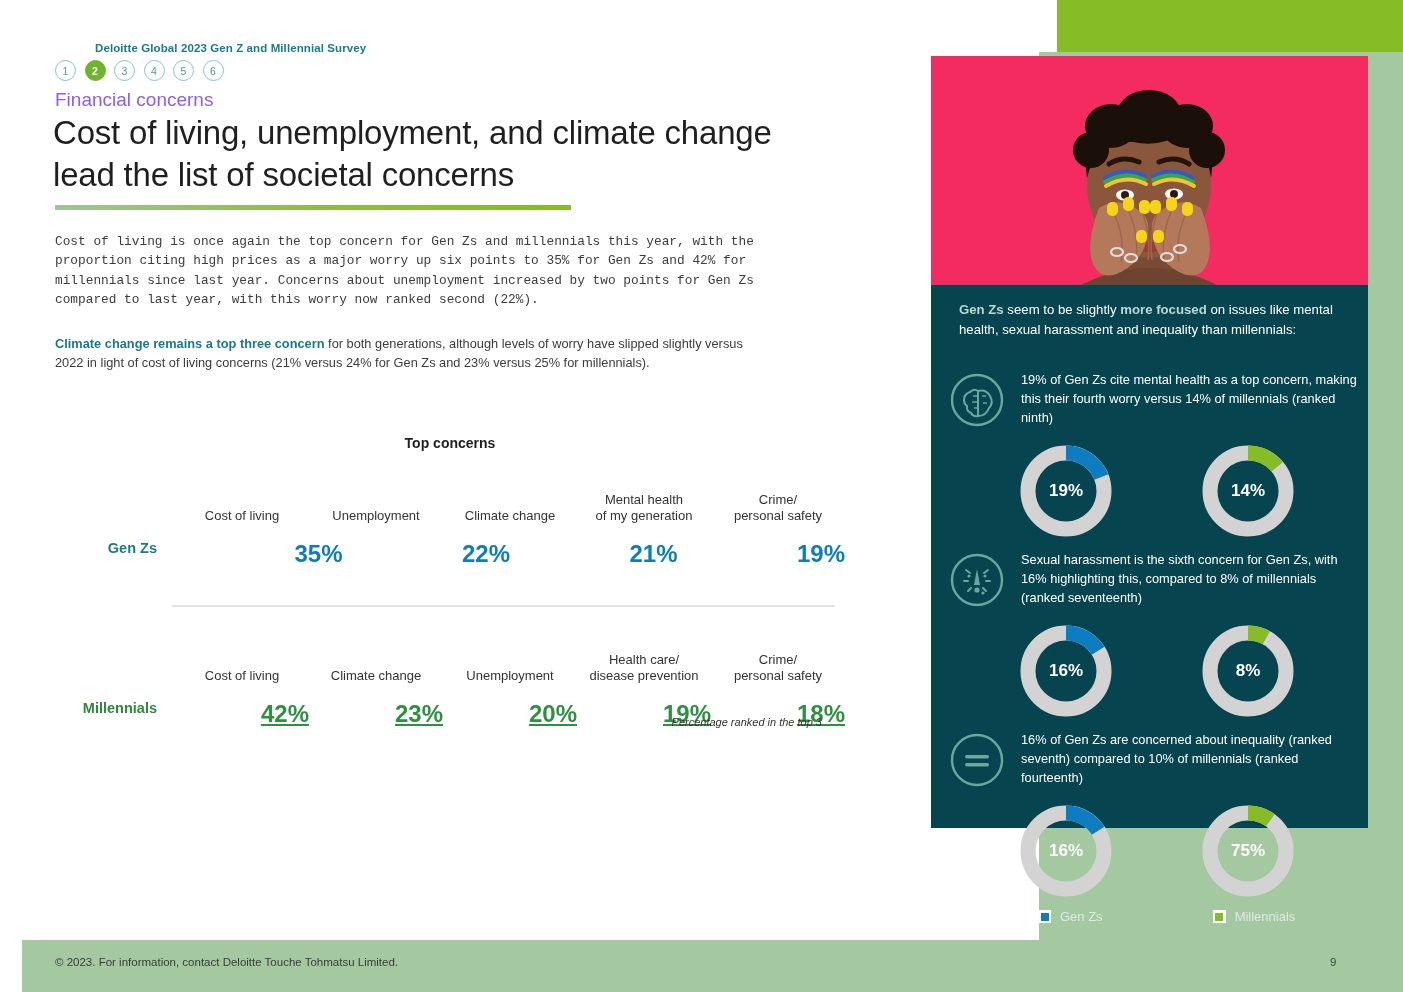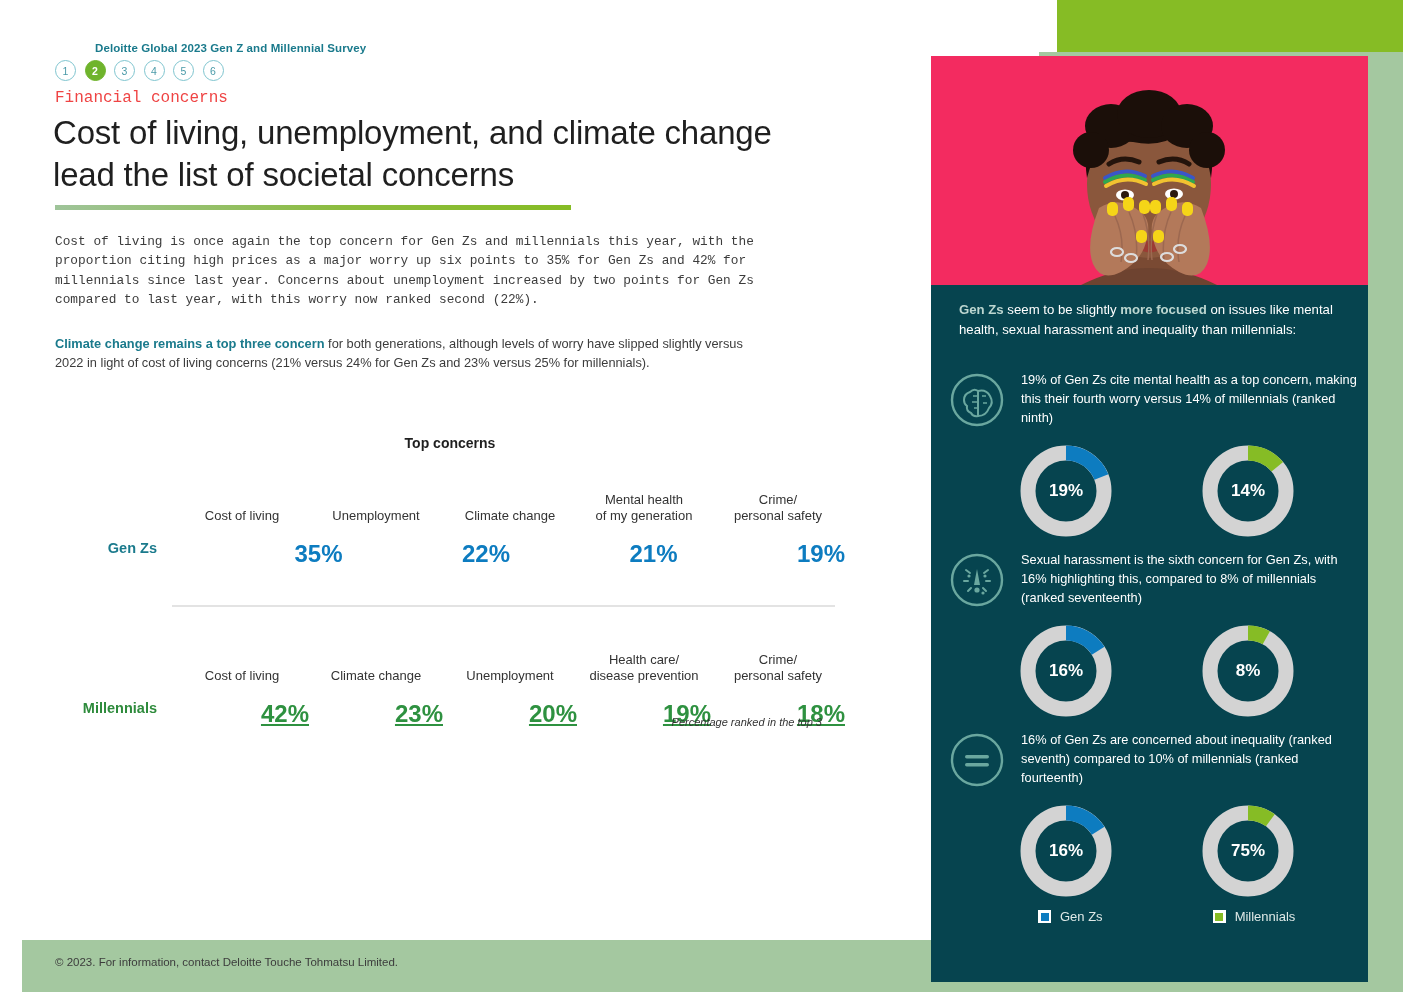--- a/index.html
+++ b/index.html
@@ -38,21 +38,21 @@
   }
   .steps { position: absolute; left: 55px; top: 60px; display: flex; gap: 8.5px; }
   .step {
     width: 21px; height: 21px; border-radius: 50%;
     border: 1.2px solid #7fc5cf; color: #4a9aa8;
     font-size: 10.5px; display: flex; align-items: center; justify-content: center;
     background: #fff;
   }
   .step.active { background: #6fb42c; border-color: #6fb42c; color: #fff; font-weight: bold; }
   .section-label {
-    position: absolute; left: 55px; top: 89px; font-size: 16px; color: #ef4444; font-family: Liberation Mono, monospace;
+    position: absolute; left: 55px; top: 89px; font-size: 19px; color: #8b5cf6;
   }
   h1.title {
     position: absolute; left: 53px; top: 112px; width: 760px;
     font-size: 33px; font-weight: normal; color: #1f1f1f; line-height: 1.28;
     letter-spacing: -.2px;
   }
   .rule {
     position: absolute; left: 55px; top: 205px; width: 516px; height: 5px;
     background: linear-gradient(to right, #9fc49a 0%, #8cbc3f 55%, #86bc25 100%);
   }
@@ -94,21 +94,21 @@
   }
   .copyright {
     position: absolute; left: 55px; top: 956px; font-size: 11.5px; color: #3c3c3c;
   }
   .pagenum {
     position: absolute; left: 1330px; top: 956px; font-size: 11.5px; color: #2f4f3f;
   }
 
   
   .panel {
-    position: absolute; left: 931px; top: 56px; width: 437px; height: 926px;
+    position: absolute; left: 931px; top: 56px; width: 437px; height: 772px;
     background: #06444f;
   }
   .photo {
     position: absolute; left: 0; top: 0; width: 437px; height: 229px; overflow: hidden;
     background: linear-gradient(160deg, #f4255f 0%, #f03a63 45%, #e8245c 100%);
   }
   .photo .pink { position:absolute; inset:0; background:#f32b60; }
   .panel-intro {
     position: absolute; left: 28px; top: 244px; width: 385px;
     font-size: 13.2px; color: #ffffff; line-height: 1.52;

